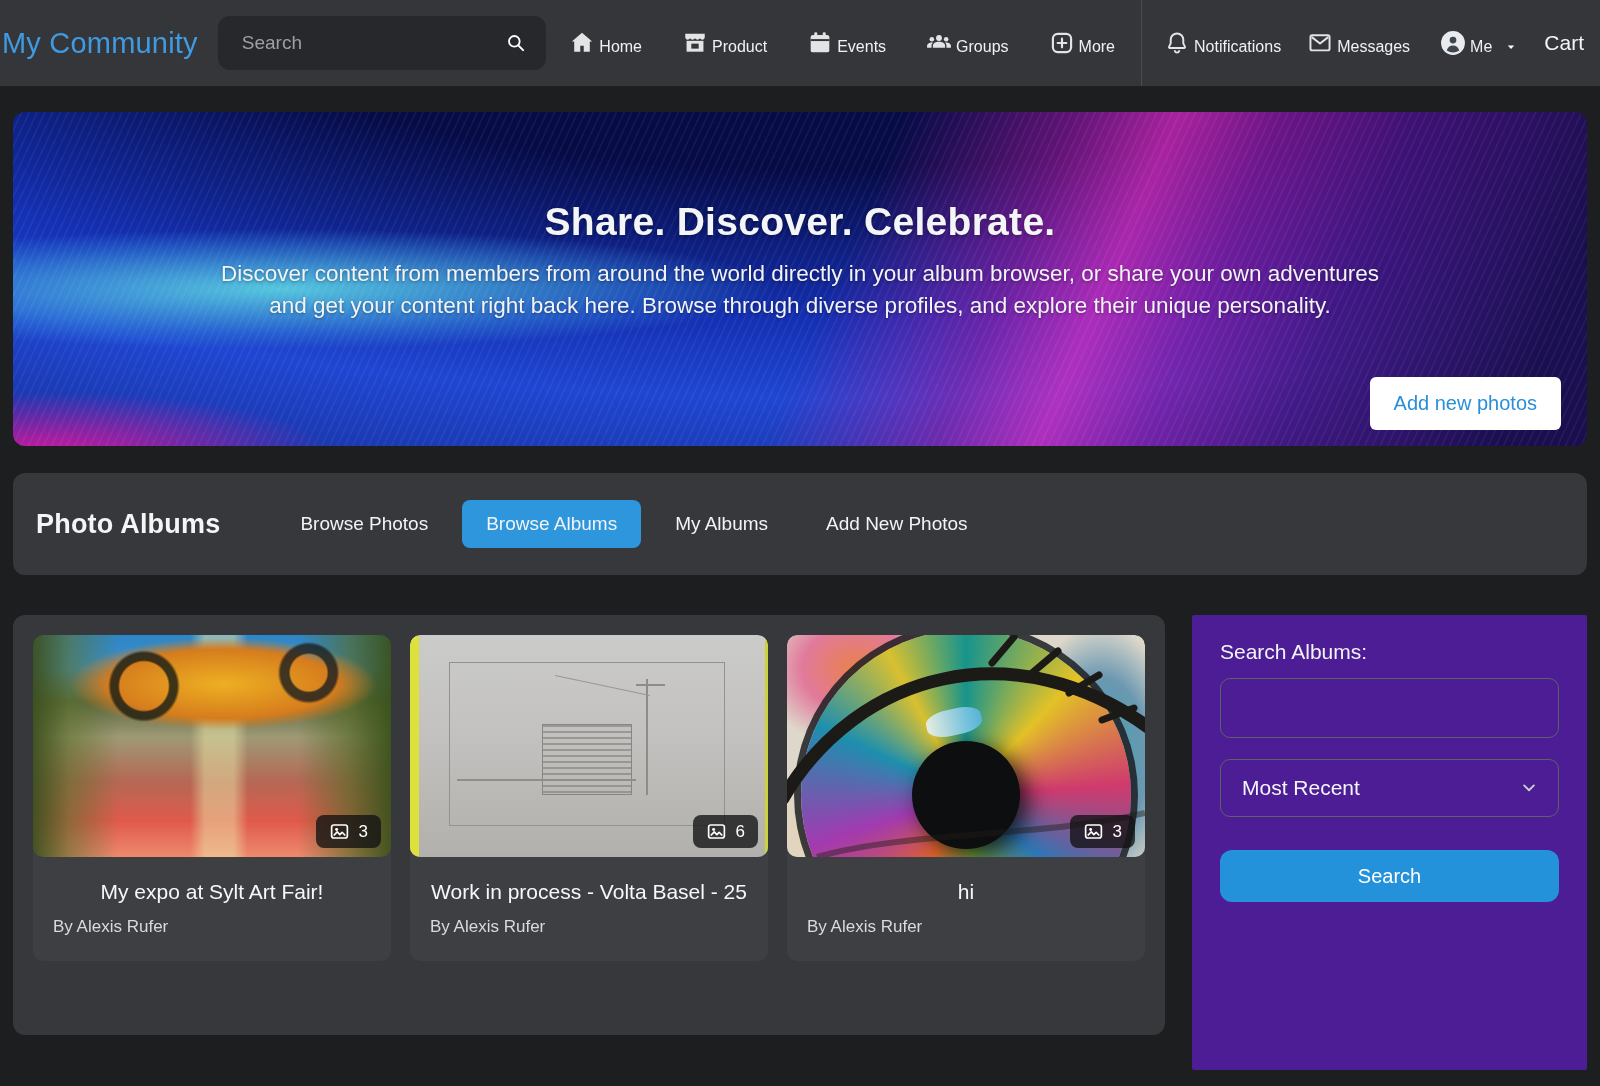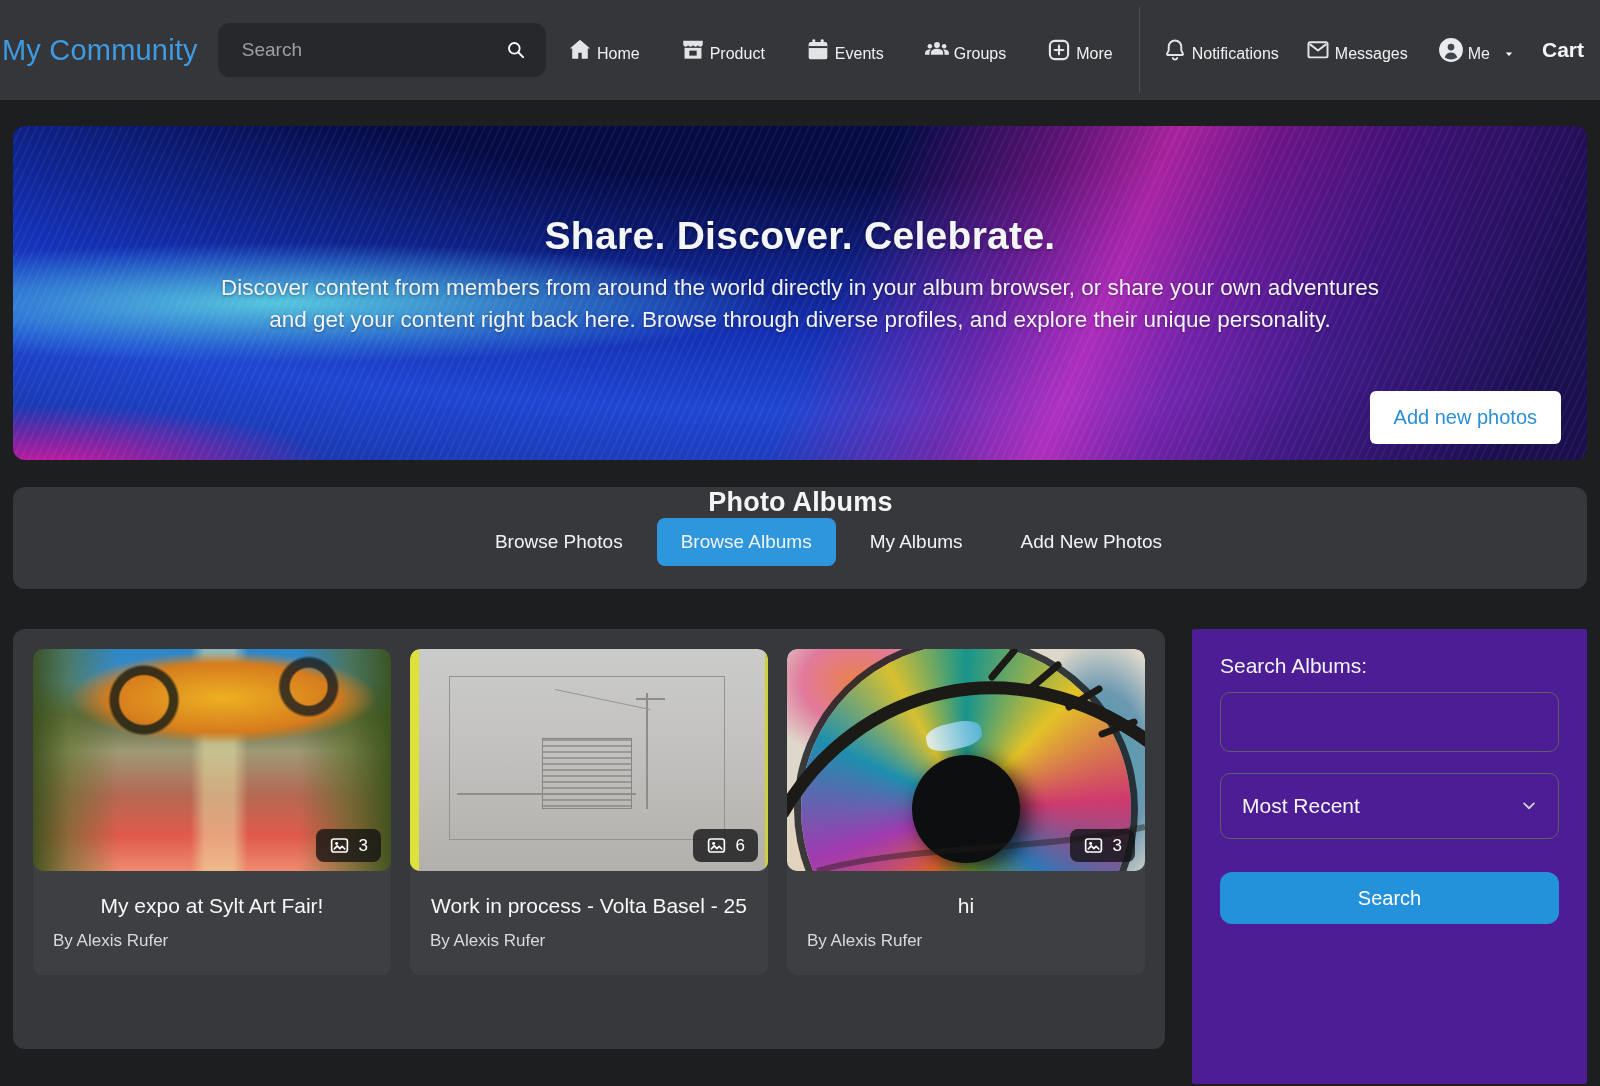--- a/index.html
+++ b/index.html
@@ -6,21 +6,21 @@
   html,body { width:1600px; height:1086px; overflow:hidden; }
   body {
     background:#1d1e20;
     font-family:"Liberation Sans", sans-serif;
     color:#f4f5f6;
     -webkit-font-smoothing:antialiased;
   }
 
   
   .navbar {
-    height:100px; background:#35363a;
+    height:86px; background:#35363a;
     display:flex; align-items:center;
     padding:0 14px 0 2px;
   }
   .brand { font-size:29px; color:#3f9be1; white-space:nowrap; letter-spacing:.2px; cursor:pointer; }
   .nav-search {
     position:relative; margin-left:20px;
     width:328px; height:54px;
   }
   .nav-search input {
     width:100%; height:100%;
@@ -37,21 +37,21 @@
     display:flex; flex-direction:row; align-items:flex-end; gap:4px;
     cursor:pointer; color:#f0f1f2;
   }
   .nav-item .ic { width:26px; height:26px; color:#e3e4e6; display:block; }
   .nav-item .lbl { font-size:16px; }
   .nav-divider { width:1px; height:86px; background:#4b4c4f; margin:0 22px 0 26px; }
   .right-nav { display:flex; gap:26px; align-items:center; }
   .me-item { margin-left:4px; }
   .me-row { display:flex; align-items:center; gap:12px; }
   .me-caret { width:14px; height:14px; }
-  .cart { font-size:21px; margin-left:26px; padding-right:2px; cursor:pointer;font-weight:bold; }
+  .cart { font-size:21px; margin-left:26px; padding-right:2px; cursor:pointer; }
 
   
   .hero {
     position:relative;
     margin:26px 13px 0 13px;
     height:334px; border-radius:12px; overflow:hidden;
     background-color:#131c77;
     background-image:
       repeating-linear-gradient(115deg, rgba(255,255,255,.045) 0 2px, rgba(0,0,0,0) 2px 7px),
       radial-gradient(26% 26% at 2% 102%, rgba(216,24,160,.95) 0%, rgba(216,24,160,0) 70%),
@@ -74,21 +74,21 @@
     background:#ffffff; color:#2a8fd8;
     border:none; border-radius:6px;
     font-size:20px; font-family:inherit;
     padding:15px 24px; cursor:pointer;
   }
 
   
   .tabs-bar {
     margin:27px 13px 0 13px; height:102px;
     background:#37383b; border-radius:12px;
-    display:flex; align-items:center; padding:0 22px 0 23px;flex-direction:column;
+    display:flex; align-items:center; padding:0 22px 0 23px;
   }
   .tabs-bar h2 { font-size:27px; font-weight:bold; letter-spacing:.2px; }
   .tabs { display:flex; align-items:center; margin-left:56px; gap:10px; }
   .tab {
     font-size:19px; color:#f2f3f4; padding:13px 24px;
     border-radius:8px; cursor:pointer; white-space:nowrap;text-align:right;
   }
   .tab.active { background:#2d96dd; }
 
   
@@ -171,21 +171,21 @@
     margin-left:8px;
   }
   .sb-label { font-size:21px; color:#f2f3f4; }
   .sb-input {
     margin-top:14px; width:100%; height:60px;
     background:transparent; border:1px solid #5f6063; border-radius:10px;
     color:#f0f0f0; font-size:20px; padding:0 18px; outline:none; font-family:inherit;
   }
   .sb-group { margin-top:21px; }
   .sb-select {
-    margin-top:14px; width:100%; height:66px;
+    margin-top:14px; width:100%; height:58px;
     border:1px solid #5f6063; border-radius:10px;
     display:flex; align-items:center; justify-content:space-between;
     padding:0 20px 0 21px; cursor:pointer;
   }
   .sb-select .val { font-size:21px; color:#f4f5f6; }
   .sb-select .chev { width:18px; height:18px; color:#cfd0d2; }
   .sb-search-btn {
     margin-top:33px; width:100%; height:52px;
     background:#2492da; color:#fff; border:none; border-radius:12px;
     font-size:20px; font-family:inherit; cursor:pointer;

